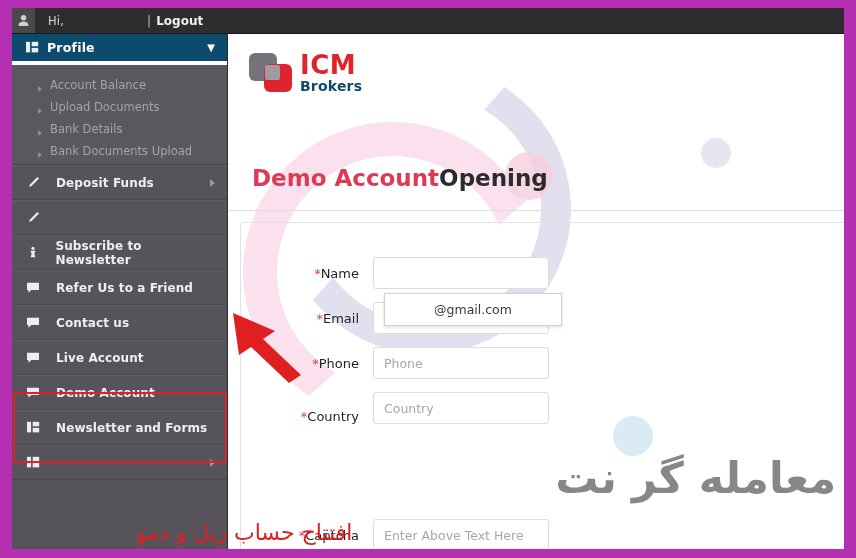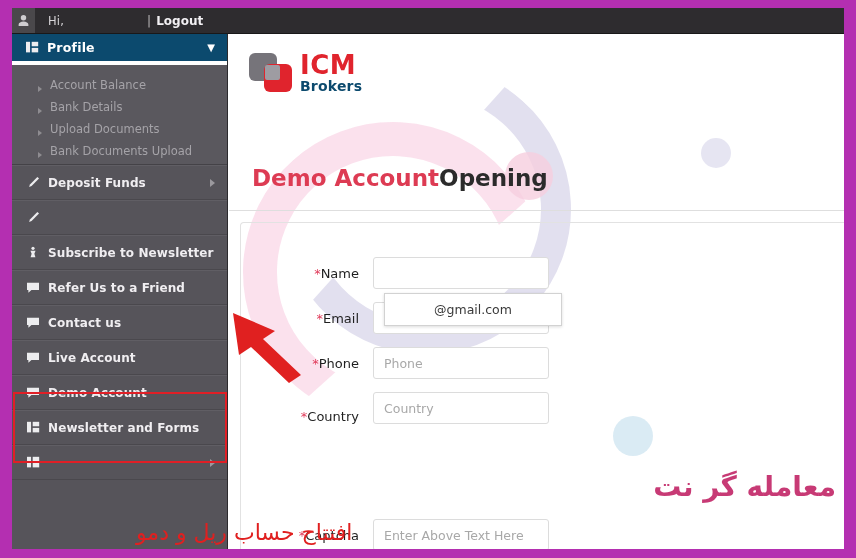--- a/index.html
+++ b/index.html
@@ -89,21 +89,21 @@
 
   .nav-item {
     display: flex; align-items: center;
     height: 35px; padding-left: 14px; padding-right: 12px;
     color: #f0eef1; font-size: 12px; font-weight: bold;
     border-bottom: 1px solid #4a484d;
     border-top: 1px solid #605e64;
     cursor: pointer;
     letter-spacing: .1px;
   }
-  .nav-item .nlabel { margin-left: 8px; }
+  .nav-item .nlabel { margin-left: 16px; }
   .nav-item .arrow {
     margin-left: auto;
     width: 0; height: 0;
     border-left: 5px solid #9b999e;
     border-top: 4px solid transparent;
     border-bottom: 4px solid transparent;
   }
   .nav-icon { display: inline-flex; width: 14px; justify-content: center; }
   .nav-icon svg { fill: #ededef; }
 
@@ -243,21 +243,21 @@
   
   #red-arrow {
     position: absolute; left: 0px; top: 275px;
     width: 96px; height: 74px; z-index: 8;
     pointer-events: none;
   }
 
   
   #watermark {
     position: absolute; right: 8px; bottom: 46px;
-    font-size: 28px; color: #be185d;
+    font-size: 43px; color: #737373;
     font-weight: bold;
     direction: rtl;
     white-space: nowrap;
     opacity: .85;
     pointer-events: none;
   }
   #persian-caption {
     position: absolute; left: 124px; bottom: 4px;
     font-size: 22px; color: #e02020;
     direction: rtl; white-space: nowrap;
@@ -296,25 +296,25 @@
         <span class="chev">▼</span>
       </div>
 
       <div class="sub-list">
         <div class="sub-item">
           <span class="tri"></span>
           <span>Account Balance</span>
         </div>
         <div class="sub-item">
           <span class="tri"></span>
-          <span>Bank Details</span>
+          <span>Upload Documents</span>
         </div>
         <div class="sub-item">
           <span class="tri"></span>
-          <span>Upload Documents</span>
+          <span>Bank Details</span>
         </div>
         <div class="sub-item">
           <span class="tri"></span>
           <span>Bank Documents Upload</span>
         </div>
       </div>
 
       <div class="nav-item">
         <span class="nav-icon">
           <svg width="13" height="13" viewBox="0 0 16 16">

